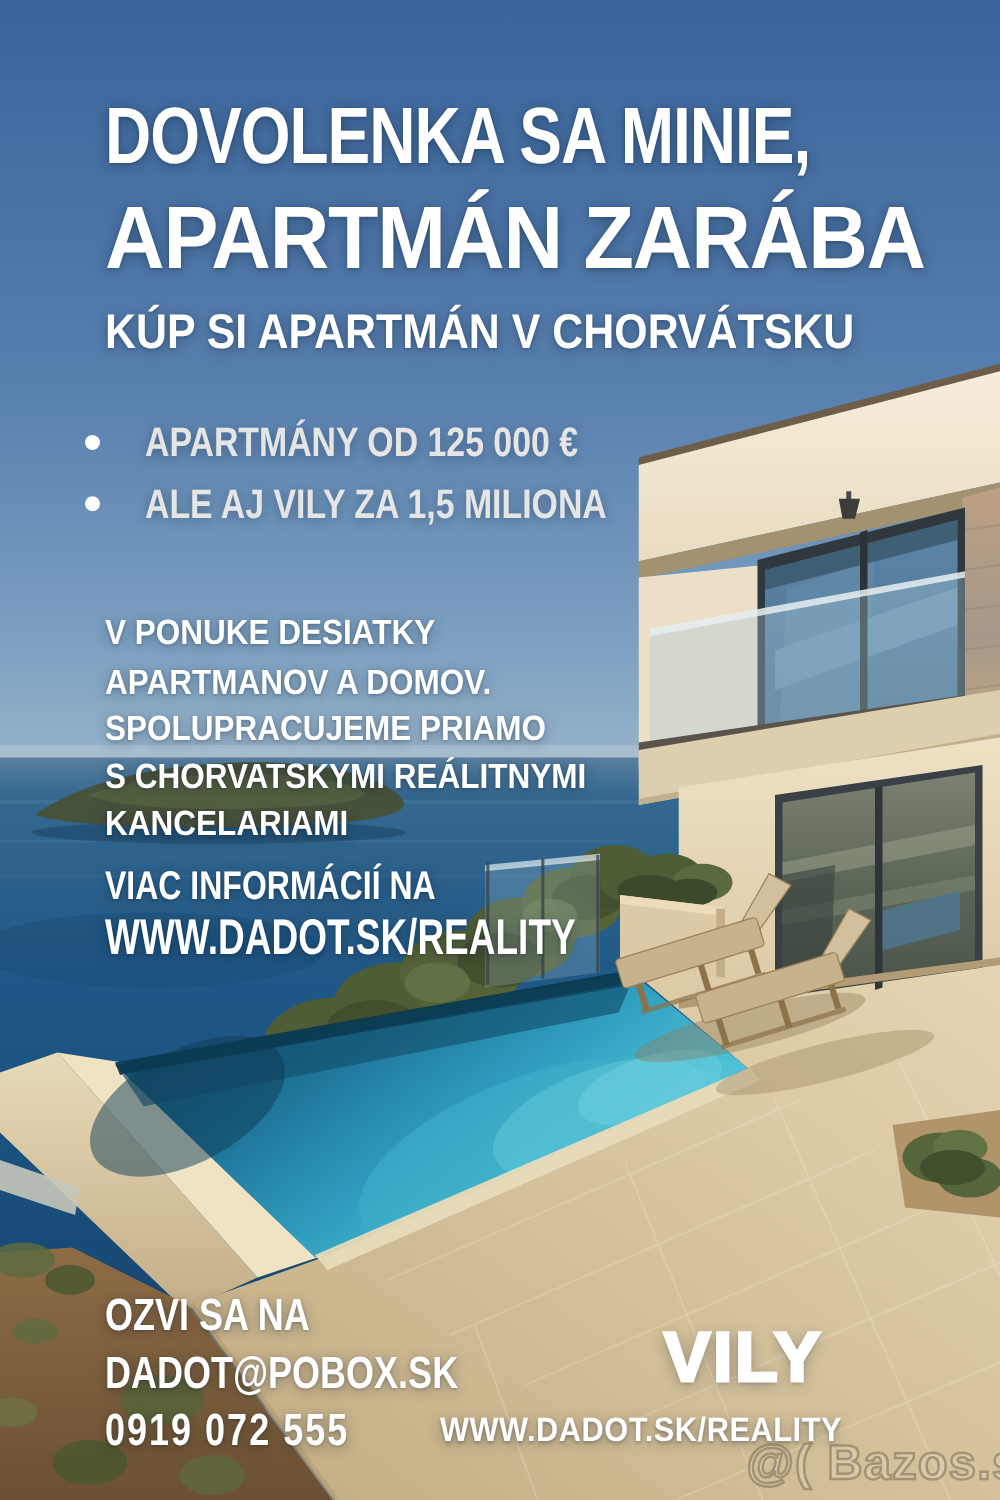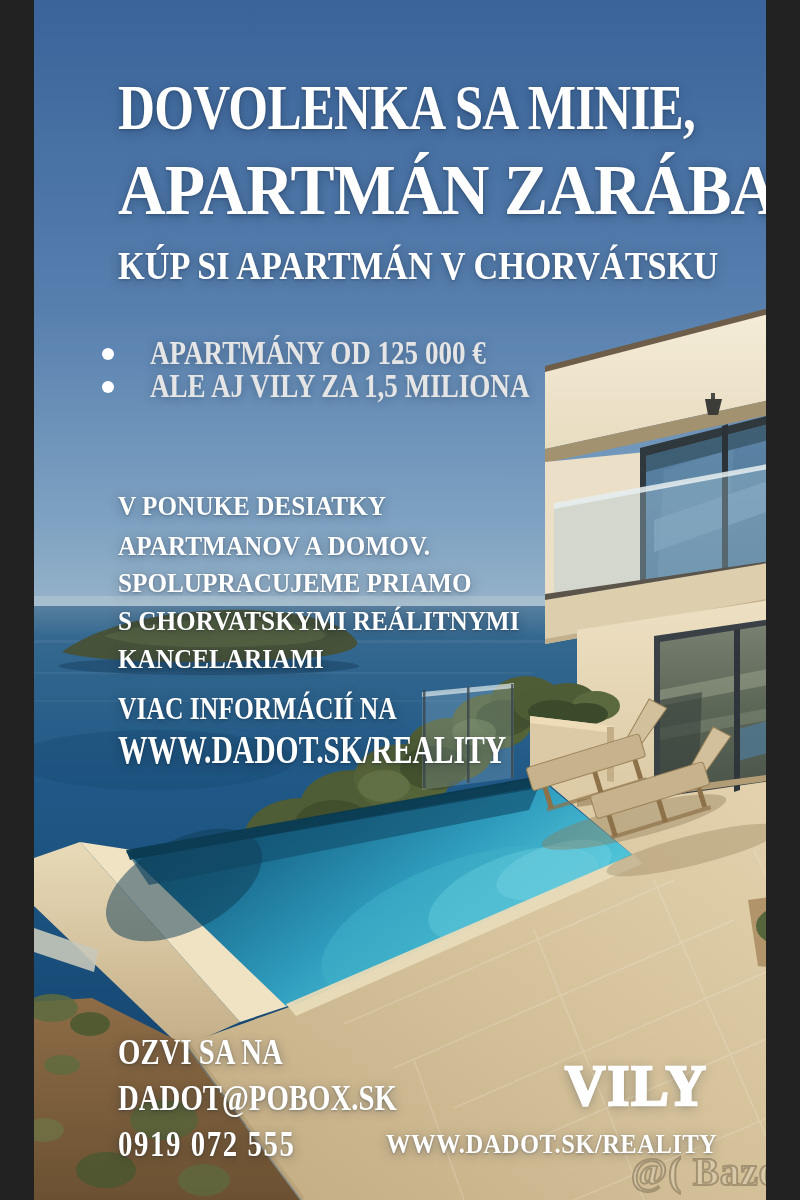--- a/index.html
+++ b/index.html
@@ -1,17 +1,17 @@
 <!DOCTYPE html>
 <html><head>
 <meta charset="utf-8">
 <style>
   html,body{margin:0;padding:0;background:#222;}
-  .poster{position:relative;width:732px;height:1200px;overflow:hidden;margin:0 auto;
-          font-family:Liberation Serif, serif;background:#4a76a8;}
+  .poster{position:relative;width:800px;height:1200px;overflow:hidden;margin:0 auto;
+          font-family:Liberation Sans, sans-serif;background:#4a76a8;}
   .scene{position:absolute;left:0;top:0;width:800px;height:1200px;}
   .txt{position:absolute;left:84px;color:#fff;font-weight:700;white-space:nowrap;
        transform-origin:left top;line-height:1;
        text-shadow:0 2px 12px rgba(10,30,50,.35),0 1px 3px rgba(10,30,50,.28);}
   .h1a{top:76px;font-size:64px;letter-spacing:-1px;transform:scaleX(.80);}
   .h1b{top:155px;font-size:71px;letter-spacing:-1px;transform:scaleX(.93);}
   .h2 {top:246px;font-size:39px;transform:scaleX(.88);}
   .brow{position:absolute;left:68px;color:#e5e5e5;font-weight:700;white-space:nowrap;
         display:flex;align-items:center;
         text-shadow:0 2px 10px rgba(10,30,50,.35);}
@@ -260,21 +260,21 @@
   </svg>
 
   <div class="txt h1a">DOVOLENKA SA MINIE,</div>
   <div class="txt h1b">APARTMÁN ZARÁBA</div>
   <div class="txt h2">KÚP SI APARTMÁN V CHORVÁTSKU</div>
 
   <div class="brow" style="top:337px">
     <span class="dot"></span>
     <span class="btxt">APARTMÁNY OD 125 000 €</span>
   </div>
-  <div class="brow" style="top:370px">
+  <div class="brow" style="top:386px">
     <span class="dot"></span>
     <span class="btxt">ALE AJ VILY ZA 1,5 MILIONA</span>
   </div>
 
   <div class="txt body" style="top:486px">
     <div>V PONUKE DESIATKY</div>
     <div>APARTMANOV A DOMOV.</div>
   </div>
   <div class="txt body tight" style="top:564px">
     <div>SPOLUPRACUJEME PRIAMO</div>

